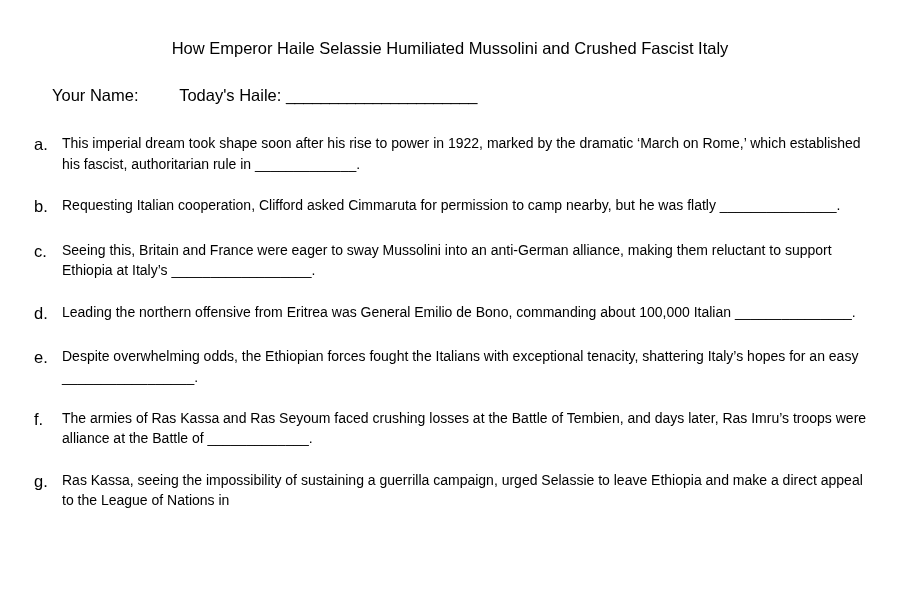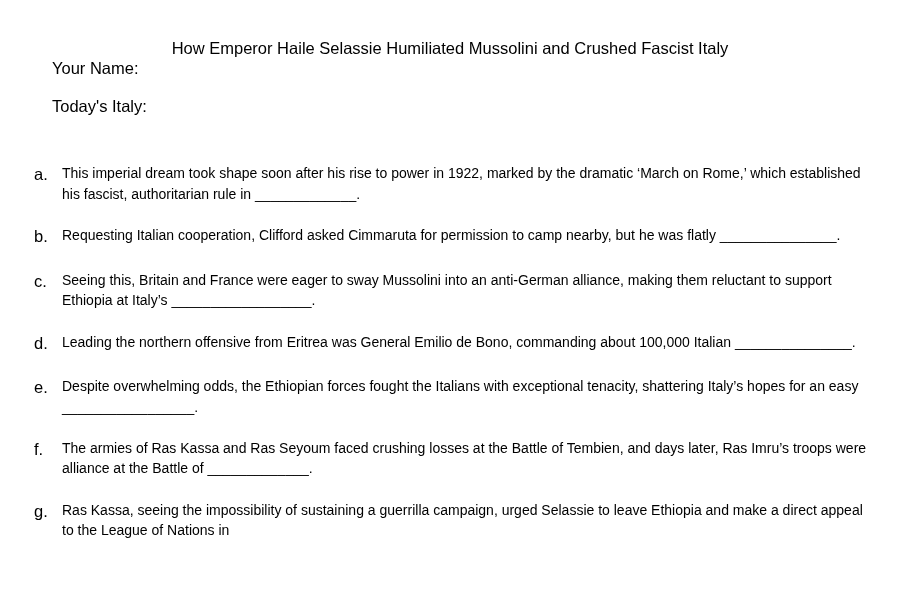--- a/index.html
+++ b/index.html
@@ -26,25 +26,25 @@
     font-size: 16.5px;
     line-height: 1.3;
     margin: 0;
     padding-top: 38px;
     font-weight: normal;
     color: #000000;
   }
   .name-date-row {
     display: flex;
     align-items: baseline;
+    margin-top: 27px;
     padding-left: 52px;
     padding-right: 40px;
     font-size: 16.5px;
     white-space: nowrap;
-    flex-direction: column;
   }
   .field-label {
     font-size: 16.5px;
   }
   .blank-long {
     letter-spacing: -0.5px;
   }
   .spacer-gap {
     display: inline-block;
     width: 36px;
@@ -79,22 +79,23 @@
 <body>
 
 <div class="page">
 
   <h1 class="doc-title">How Emperor Haile Selassie Humiliated Mussolini and Crushed Fascist Italy</h1>
 
   <div class="name-date-row">
     <span class="field-label">Your Name:</span>
     <span>&nbsp;</span>
     <span class="spacer-gap"></span>
-    <span class="field-label">Today's Italy:</span>
+    <span class="field-label">Today's Haile:</span>
     <span>&nbsp;</span>
+    <span class="blank-long">______________________</span>
   </div>
 
   <div class="questions">
 
     <div class="q-item">
       <div class="q-marker">a.</div>
       <div class="q-text">This imperial dream took shape soon after his rise to power in 1922, marked by the dramatic ‘March on Rome,’ which established his fascist, authoritarian rule in _____________.</div>
     </div>
 
     <div class="q-item">

